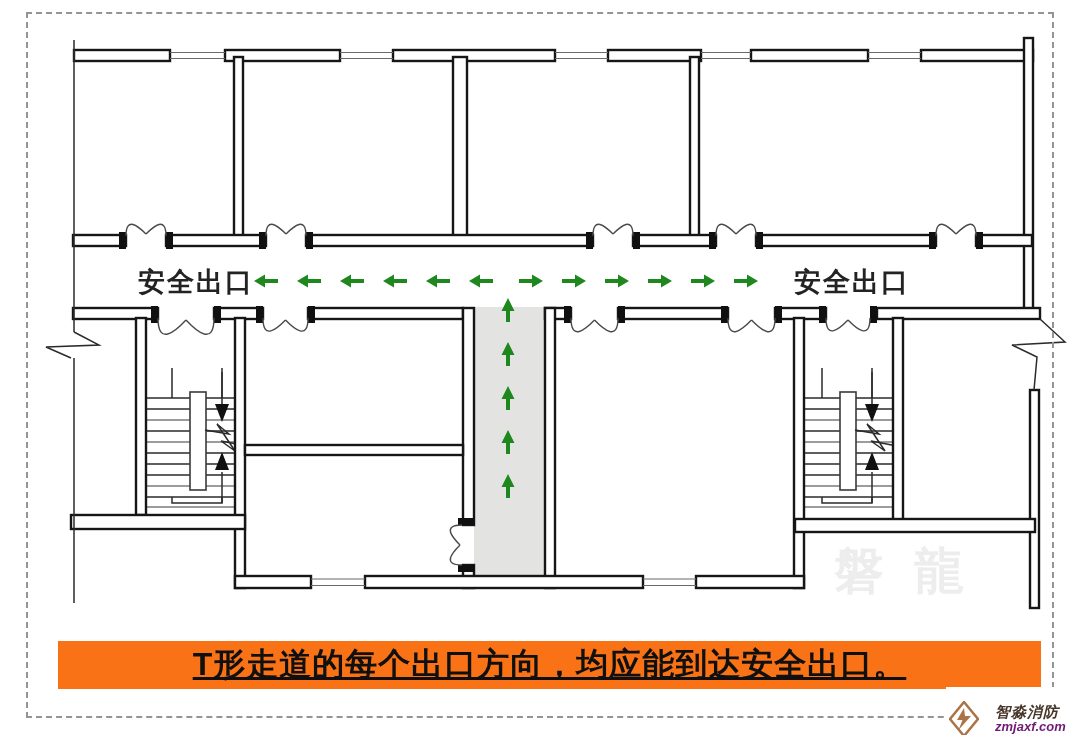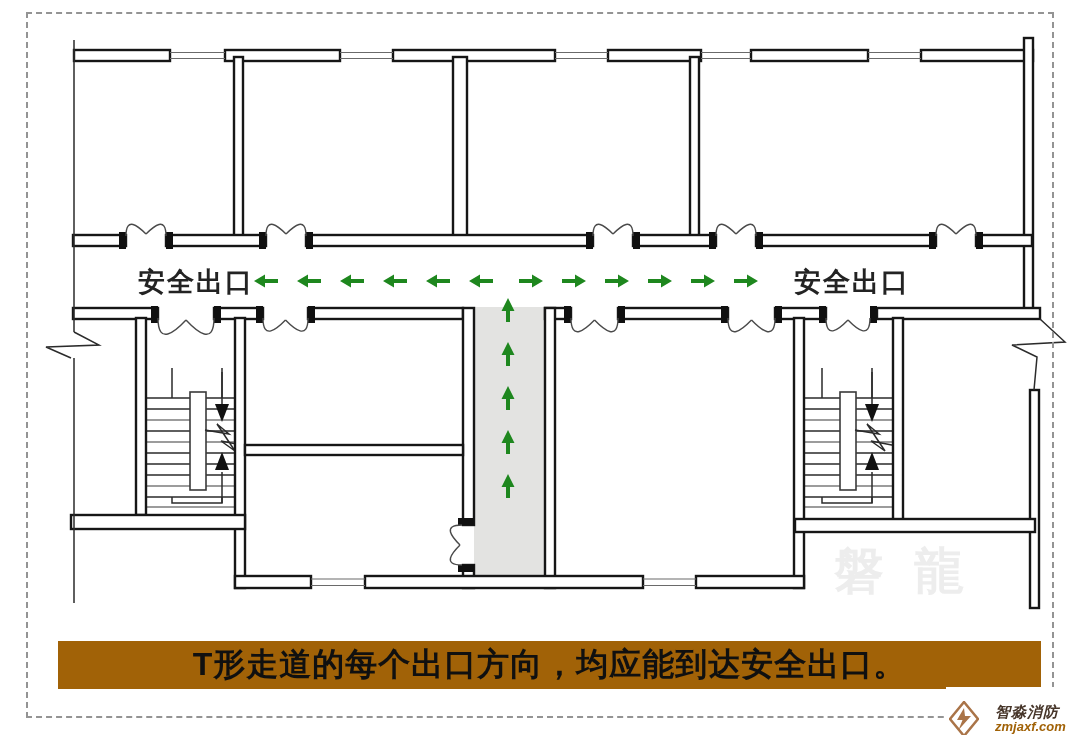--- a/index.html
+++ b/index.html
@@ -172,28 +172,28 @@
         <path d="M498 454V443H493.5L500 430L506.5 443H502V454Z" fill="#1e871e"></path>
         <path d="M498 498V487H493.5L500 474L506.5 487H502V498Z" fill="#1e871e"></path>
       </g>
   </svg>
 
   <div class="dashed-frame"></div>
 
   <div class="exit-label" style="left: 130px; color: rgb(35, 35, 35);">安全出口</div>
   <div class="exit-label" style="left: 786px; color: rgb(35, 35, 35);">安全出口</div>
 
-  <div class="caption-bar" id="caption-bar" style="background: #a16207; color: rgb(16, 16, 16);">
+  <div class="caption-bar" id="caption-bar" style="background: #f97316; color: rgb(16, 16, 16); text-decoration: underline;">
     <span class="caption-text">T形走道的每个出口方向，均应能到达安全出口。</span>
   </div>
 
   <div class="logo">
     <svg id="logo-icon" width="30" height="36" viewBox="0 0 30 36">
       <polygon id="logo-diamond" points="15,1 29,18 15,35 1,18" fill="#ffffff" stroke-width="2.5" stroke="#aa7448"></polygon>
       <path id="logo-bolt" d="M15 7 L8 19 L13.5 19 L9.5 29 L22 15 L16 15 Z" fill="#aa7448"></path>
     </svg>
     <div class="logo-text">
       <span class="logo-title" id="logo-title" style="color: rgb(70, 53, 41);">智淼消防</span>
-      <span class="logo-domain" id="logo-domain" style="color: #a16207;">zmjaxf.com</span>
+      <span class="logo-domain" id="logo-domain" style="color: #701a75;">zmjaxf.com</span>
     </div>
   </div>
 
 </div>
 
 </body></html>

